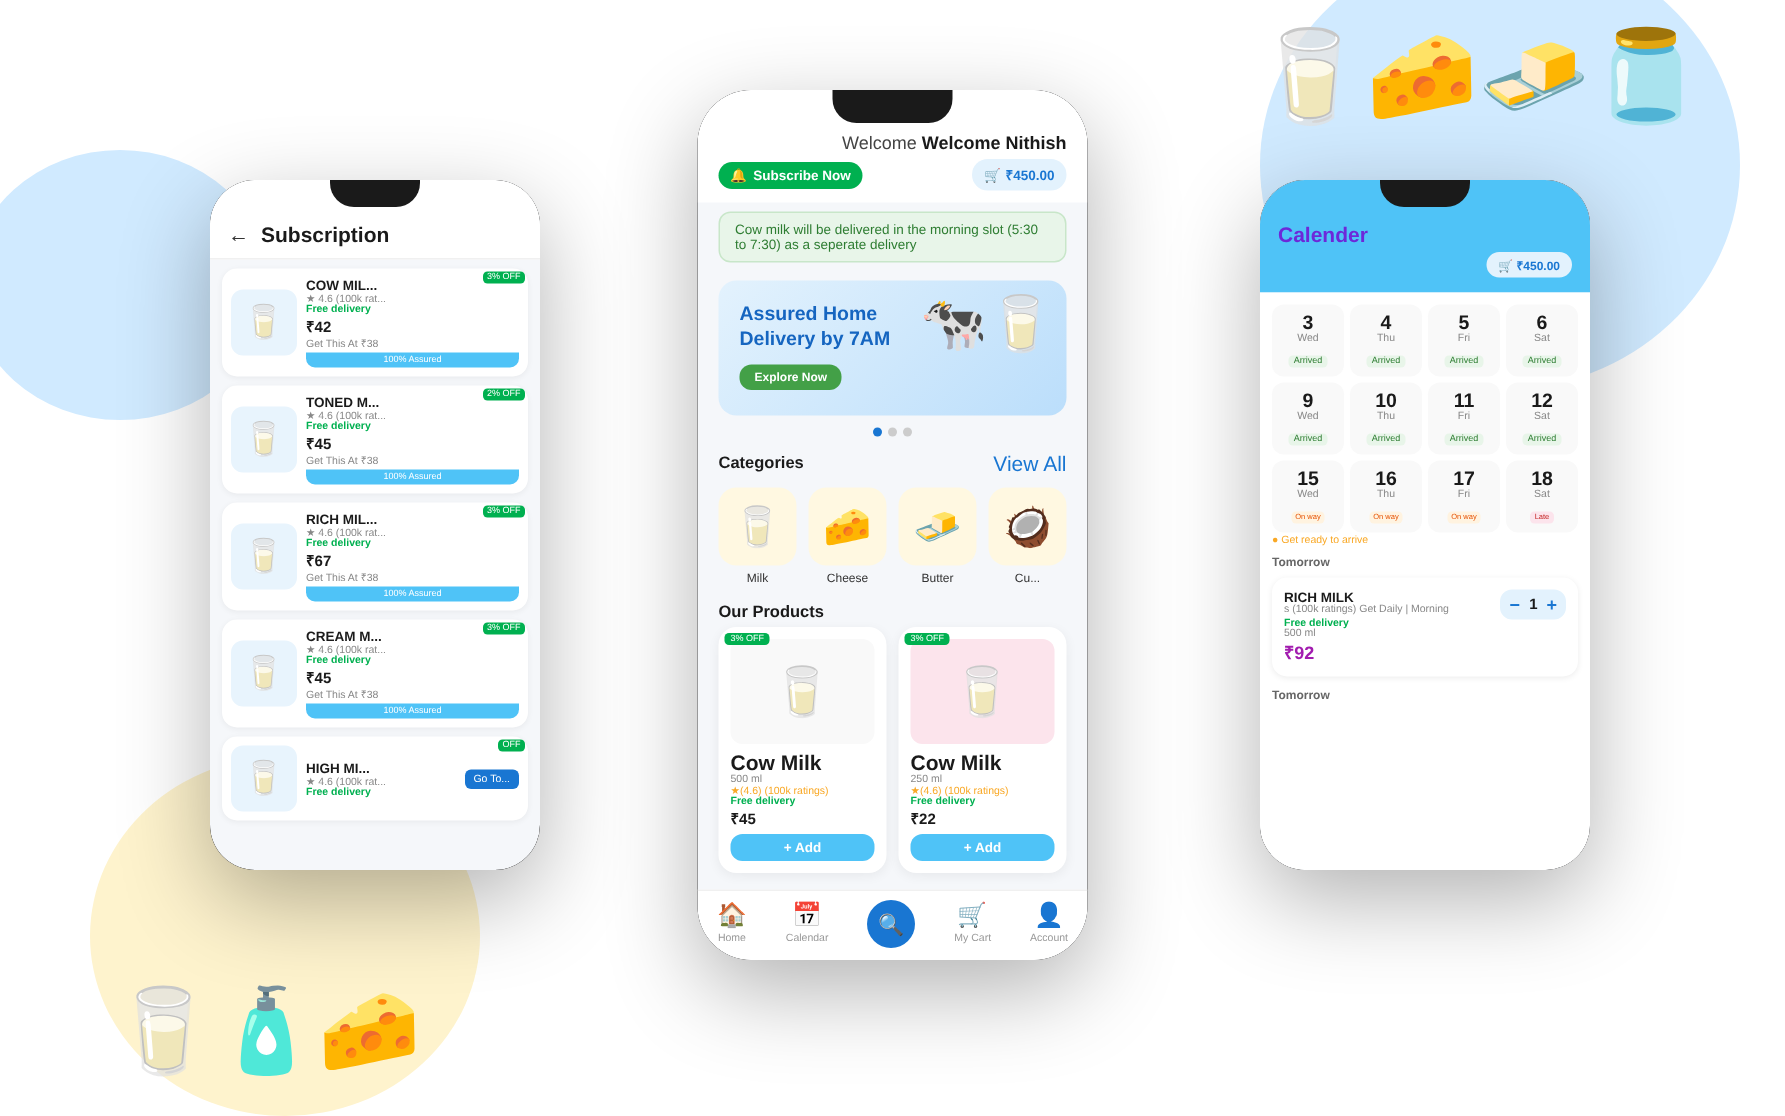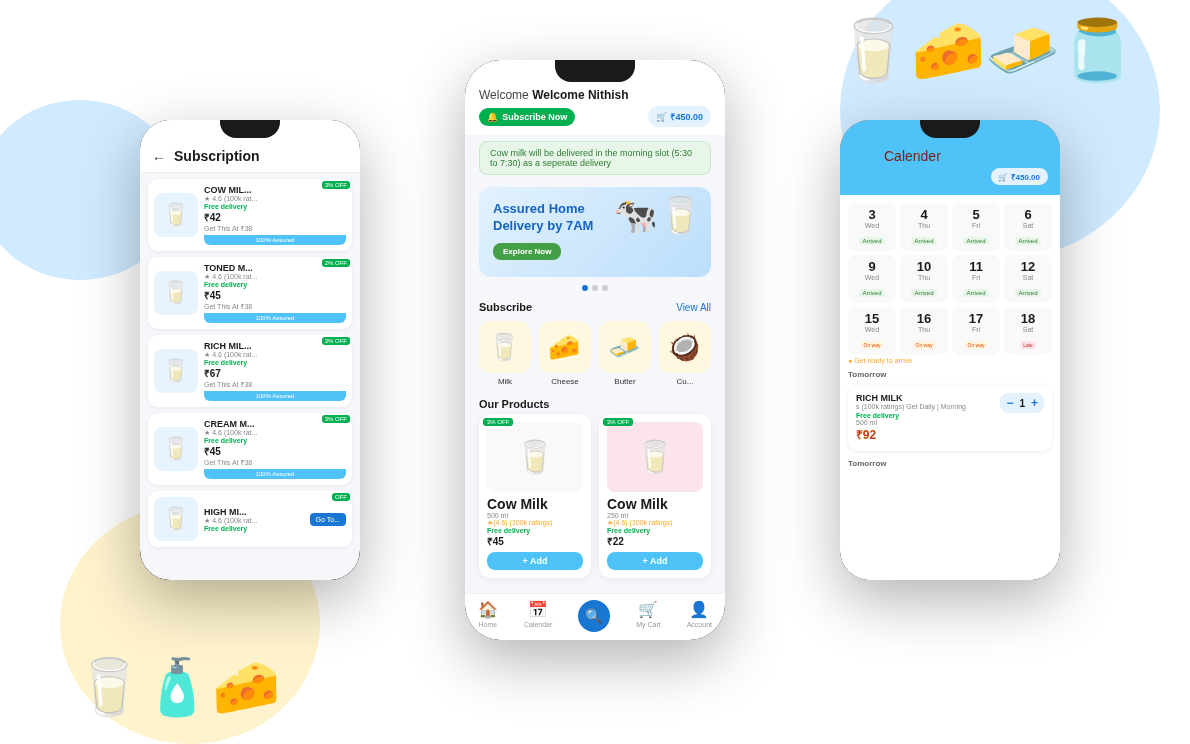--- a/index.html
+++ b/index.html
@@ -216,20 +216,21 @@
       height: 100%;
       overflow: hidden;
     }
     .center-header {
       background: #ffffff;
       padding: 28px 14px 8px;
     }
     .center-welcome {
       font-size: 12px;
       color: #444;
+      text-align: right;
     }
     .center-welcome strong {
       font-weight: 700;
       color: #1a1a1a;
     }
     .center-header-row {
       display: flex;
       align-items: center;
       justify-content: space-between;
       margin-top: 4px;
@@ -314,21 +315,21 @@
       justify-content: space-between;
       align-items: center;
       padding: 4px 14px;
     }
     .section-title {
       font-size: 11px;
       font-weight: 700;
       color: #1a1a1a;
     }
     .view-all {
-      font-size: 10px;
+      font-size: 14px;
       color: #1976d2;
     }
 
     .categories-row {
       display: flex;
       gap: 8px;
       padding: 4px 14px 8px;
       overflow: hidden;
     }
     .category-item {
@@ -459,23 +460,22 @@
       font-size: 14px;
     }
 
     
     .cal-header {
       background: #4fc3f7;
       padding: 28px 12px 10px;
     }
     .cal-title {
       font-size: 14px;
-      font-weight: 400;
-      color: #7f1d1d;
-      margin-left: 32px;
+      font-weight: 700;
+      color: #6d28d9;
     }
     .cal-price-badge {
       background: #e3f2fd;
       color: #1976d2;
       font-size: 8px;
       font-weight: 700;
       padding: 3px 8px;
       border-radius: 10px;
       margin-top: 4px;
       display: inline-block;
@@ -543,21 +543,21 @@
       font-weight: 700;
       color: #1a1a1a;
     }
     .product-detail-sub {
       font-size: 7px;
       color: #888;
     }
     .product-detail-price {
       font-size: 12px;
       font-weight: 800;
-      color: #c2410c;
+      color: #a21caf;
     }
     .quantity-control {
       display: flex;
       align-items: center;
       gap: 6px;
       background: #e3f2fd;
       border-radius: 8px;
       padding: 3px 6px;
     }
     .qty-btn {
@@ -710,21 +710,21 @@
         <div class="banner-img">🐄🥛</div>
       </div>
 
       <div class="banner-dots">
         <div class="dot active"></div>
         <div class="dot"></div>
         <div class="dot"></div>
       </div>
 
       <div class="section-header">
-        <span class="section-title">Subscribe</span>
+        <span class="section-title">Categories</span>
         <span class="view-all">View All</span>
       </div>
       <div class="categories-row">
         <div class="category-item">
           <div class="category-img">🥛</div>
           <span class="category-label">Milk</span>
         </div>
         <div class="category-item">
           <div class="category-img">🧀</div>
           <span class="category-label">Cheese</span>

